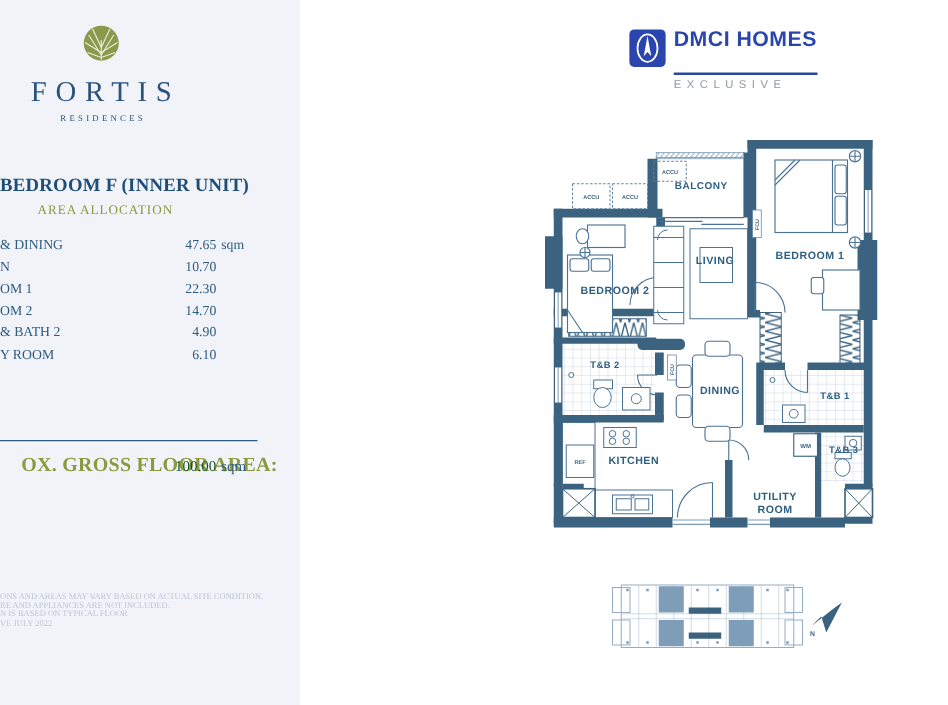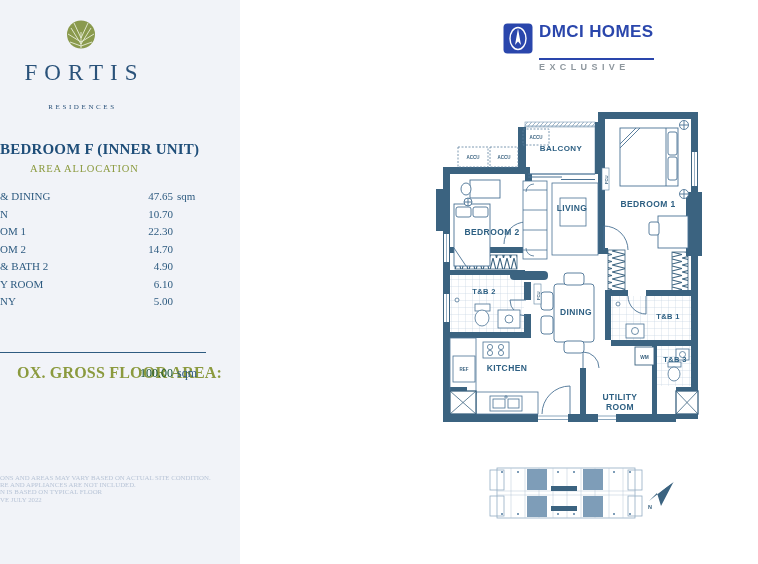--- a/index.html
+++ b/index.html
@@ -2,21 +2,21 @@
 <html><head>
 <meta charset="utf-8">
 <style>
   html,body{margin:0;padding:0;background:#fff;}
   .page{position:relative;width:758px;height:564px;background:#ffffff;overflow:hidden;
         font-family:"Liberation Serif",serif;}
   
   .left-panel{position:absolute;left:0;top:0;width:240px;height:564px;background:#f1f3f8;}
   .logo-wrap{position:absolute;top:18px;left:0;width:162px;text-align:center;}
   .fortis-name{font-size:23px;letter-spacing:7px;color:#2a527a;margin-top:2px;text-indent:7px;}
-  .fortis-sub{font-size:7px;letter-spacing:2.6px;color:#2a527a;margin-top:17px;text-indent:3px;}
+  .fortis-sub{font-size:7px;letter-spacing:2.6px;color:#2a527a;margin-top:4px;text-indent:3px;}
   .unit-title{position:absolute;top:141px;left:0;font-size:15px;font-weight:bold;color:#1f4e79;
               letter-spacing:.2px;white-space:nowrap;}
   .area-subtitle{position:absolute;top:163px;left:30px;font-size:10.5px;color:#8b9a3e;
                  letter-spacing:.8px;}
   .area-table{position:absolute;top:188px;left:0;width:206px;}
   .arow{position:relative;height:17.5px;line-height:17.5px;font-size:11px;color:#2e5b80;text-align:right;}
   .arow .lbl{position:absolute;left:0;white-space:nowrap;}
   .arow .num{position:absolute;right:33px;}
   .arow .unit{position:absolute;left:177px;}
   .divider{position:absolute;top:352px;left:0;width:206px;border-top:1.5px solid #2e5b80;}
@@ -25,21 +25,21 @@
              letter-spacing:.2px;white-space:nowrap;}
   .total-num{position:absolute;right:33px;font-size:12px;color:#14532d;}
   .total-unit{position:absolute;left:177px;font-size:12px;color:#2e5b80;}
   .disclaimer{position:absolute;top:474px;left:0;font-size:6.8px;line-height:7.2px;color:#b9c5d7;}
   .disclaimer div{white-space:nowrap;}
   
   .dmci{position:absolute;left:503px;top:23px;display:flex;gap:6px;
         font-family:"Liberation Sans",sans-serif;}
   .dmci-title{font-size:17px;font-weight:800;color:#2a46ac;letter-spacing:.4px;
               border-bottom:2.5px solid #2a46ac;padding-bottom:17px;line-height:18px;white-space:nowrap;}
-  .dmci-sub{font-size:9px;color:#8e979e;letter-spacing:4.4px;margin-top:2px;font-weight:700;
+  .dmci-sub{font-size:9px;color:#8e979e;letter-spacing:4.4px;margin-top:2px;font-weight:400;
             white-space:nowrap;}
   
   .floorplan{position:absolute;left:430px;top:104px;}
   .keyplan{position:absolute;left:487px;top:458px;}
   .north{position:absolute;left:646px;top:478px;}
   svg text{font-family:"Liberation Sans",sans-serif;}
   .roomlbl{font-weight:bold;fill:#2e6083;letter-spacing:.4px;}
   .tinylbl{font-weight:bold;fill:#3b6380;}
 </style>
 </head>
@@ -93,25 +93,20 @@
         <span class="unit"></span>
       </div>
       <div class="arow">
         <span class="lbl">&amp; BATH 2</span>
         <span class="num">4.90</span>
         <span class="unit"></span>
       </div>
       <div class="arow">
         <span class="lbl">Y ROOM</span>
         <span class="num">6.10</span>
-        <span class="unit"></span>
-      </div>
-      <div class="arow">
-        <span class="lbl">NY</span>
-        <span class="num">5.00</span>
         <span class="unit"></span>
       </div>
     </div>
 
     <div class="divider"></div>
 
     <div class="total-row">
       <span class="total-lbl">OX. GROSS FLOOR AREA:</span>
       <span class="total-num">100.00</span>
       <span class="total-unit">sqm</span>

